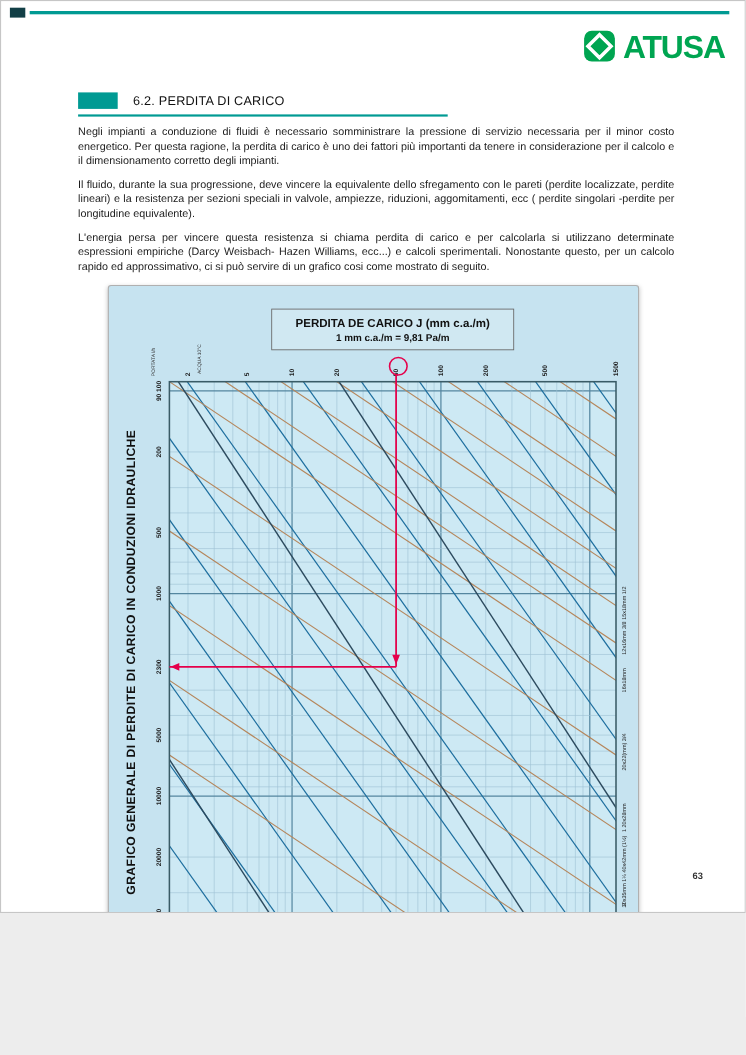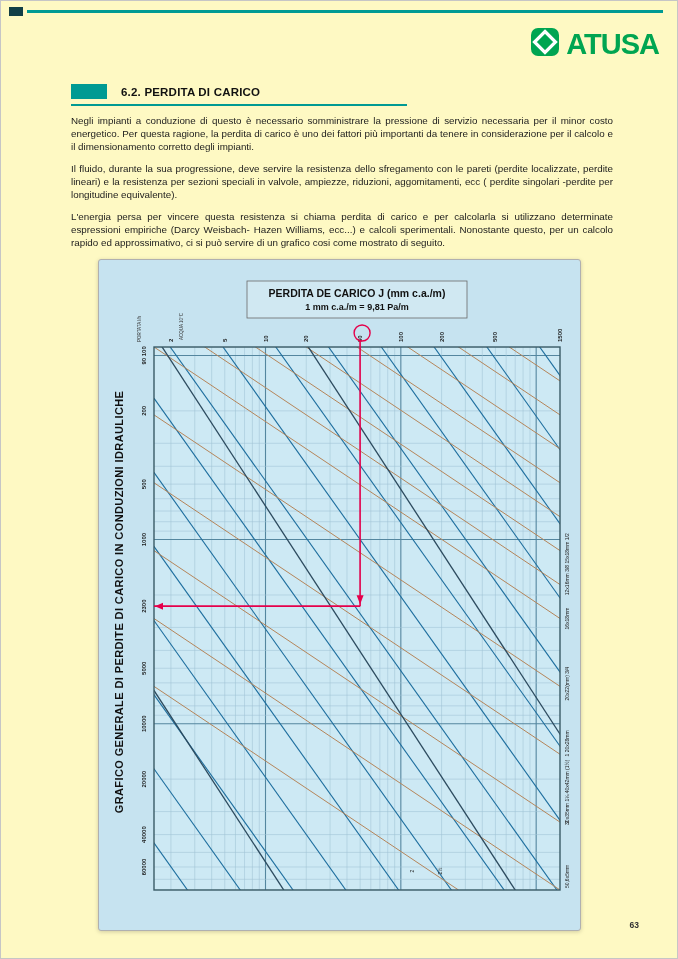--- a/index.html
+++ b/index.html
@@ -1,31 +1,31 @@
 <!DOCTYPE html>
 <html style="--teal: #009a93; --logo_green: #00A551; --accent_dark: #123f46; --chart_bg: #c6e3f0; --plot_bg: #cde9f4; --grid_minor: #9fc2d4; --grid_major: #54869f; --line_blue: #1d6e9e; --line_brown: #b5855a; --line_dark: #2c4a5e; --example_red: #e5004b;"><head>
 <meta charset="utf-8">
 <style>
   *{margin:0;padding:0;box-sizing:border-box}
   html,body{background:#ededed}
   body{font-family:"Liberation Sans",sans-serif}
-  .page{position:relative;width:678px;height:959px;background:#fef9c3;border:1px solid #c6c6c6;overflow:hidden;margin:0 auto}
+  .page{position:relative;width:678px;height:830px;background:#ffffff;border:1px solid #c6c6c6;overflow:hidden;margin:0 auto}
 
   
   .accent-square{position:absolute;left:8px;top:6px;width:14px;height:9px;background:var(--accent_dark,#123f46)}
   .top-rule{position:absolute;left:26px;top:9px;width:636px;height:3px;background:var(--teal,#009a93)}
 
   
   .logo{position:absolute;top:26px;right:18px;display:flex;align-items:center;gap:6px}
   .logo-text{font-size:29px;font-weight:800;color:var(--logo_green,#00A551);letter-spacing:-1px}
 
   
   .section-head{position:absolute;left:70px;top:83px;width:336px;border-bottom:2px solid var(--teal,#009a93);padding-bottom:5px;display:flex;align-items:center}
   .section-marker{width:36px;height:15px;background:var(--teal,#009a93);margin-right:14px;flex:0 0 auto}
-  .section-title{font-size:11.5px;font-weight:bold;color:#111;letter-spacing:.2px}
+  .section-title{font-size:11.5px;font-weight:normal;color:#111;letter-spacing:.2px}
 
   
   .bodytext{position:absolute;left:70px;top:113px;width:542px}
   .bodytext p{font-size:9.8px;line-height:1.33;color:#1c1c1c;text-align:justify;margin-bottom:9px}
 
   
   .chart-figure{position:absolute;left:97px;top:258px;width:483px;height:672px;background:var(--chart_bg,#c6e3f0);border:1px solid #b0b0b0;border-radius:3px;box-shadow:0 1px 4px rgba(0,0,0,.18)}
   .chart-figure svg{display:block;font-family:"Liberation Sans",sans-serif}
 
   .page-num{position:absolute;right:38px;bottom:28px;font-size:8.5px;font-weight:bold;color:#333}
@@ -48,22 +48,22 @@
     </span>
     <span class="logo-text">ATUSA</span>
   </div>
 
   <div class="section-head">
     <span class="section-marker"></span>
     <span class="section-title">6.2. PERDITA DI CARICO</span>
   </div>
 
   <div class="bodytext">
-    <p>Negli impianti a conduzione di questo è necessario somministrare la pressione di servizio necessaria per il minor costo energetico. Per questa ragione, la perdita di carico è uno dei fattori più importanti da tenere in considerazione per il calcolo e il dimensionamento corretto degli impianti.</p>
-    <p>Il fluido, durante la sua progressione, deve servire la resistenza dello sfregamento con le pareti (perdite localizzate, perdite lineari) e la resistenza per sezioni speciali in valvole, ampiezze, riduzioni, aggomitamenti, ecc ( perdite singolari -perdite per longitudine equivalente).</p>
+    <p>Negli impianti a conduzione di fluidi è necessario somministrare la pressione di servizio necessaria per il minor costo energetico. Per questa ragione, la perdita di carico è uno dei fattori più importanti da tenere in considerazione per il calcolo e il dimensionamento corretto degli impianti.</p>
+    <p>Il fluido, durante la sua progressione, deve vincere la equivalente dello sfregamento con le pareti (perdite localizzate, perdite lineari) e la resistenza per sezioni speciali in valvole, ampiezze, riduzioni, aggomitamenti, ecc ( perdite singolari -perdite per longitudine equivalente).</p>
     <p>L'energia persa per vincere questa resistenza si chiama perdita di carico e per calcolarla si utilizzano determinate espressioni empiriche (Darcy Weisbach- Hazen Williams, ecc...) e calcoli sperimentali. Nonostante questo, per un calcolo rapido ed approssimativo, ci si può servire di un grafico cosi come mostrato di seguito.</p>
   </div>
 
   <div class="chart-figure">
     <svg width="481" height="670" viewBox="0 0 481 670">
 
       <text x="24" y="342" transform="rotate(-90 24 342)" text-anchor="middle" font-size="11" font-weight="bold" fill="#101010" letter-spacing="0.4">GRAFICO GENERALE DI PERDITE DI CARICO IN CONDUZIONI IDRAULICHE</text>
 
       <rect x="148" y="21" width="220" height="37" fill="rgba(255,255,255,0.18)" stroke="#6a6a6a" stroke-width="0.8"></rect>
       <text x="258" y="37" text-anchor="middle" font-size="10.5" font-weight="bold" fill="#111">PERDITA DE CARICO J (mm c.a./m)</text>

